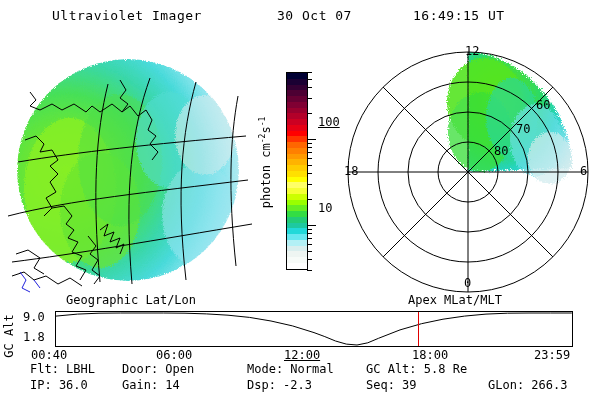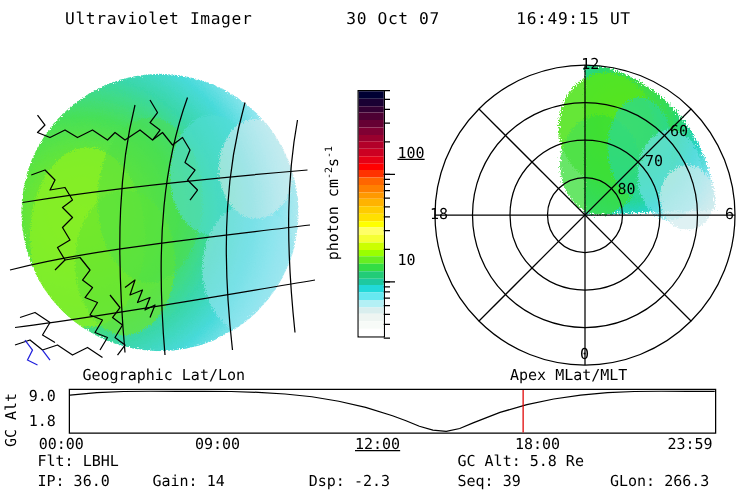--- a/index.html
+++ b/index.html
@@ -282,28 +282,30 @@
 <div class="abs" id="timeline">
   <span id="tl-yaxis-title">GC Alt</span>
   <span id="tl-ylab-hi">9.0</span>
   <span id="tl-ylab-lo">1.8</span>
   <div id="tl-box">
     <svg id="tl-svg" width="516" height="34" viewBox="0 0 516 34">
         <path d="M0.0 4.1 L21.5 2.1 L43.0 1.2 L64.5 1.0 L86.0 1.0 L107.5 1.0 L129.0 1.2 L150.5 1.9 L172.0 3.2 L193.5 5.4 L215.0 9.0 L236.5 13.9 L258.0 20.6 L268.8 24.6 L279.5 29.0 L290.3 32.1 L301.0 33.0 L311.8 30.8 L322.5 26.3 L344.0 17.9 L365.5 11.7 L387.0 7.2 L408.5 4.1 L430.0 2.1 L451.5 1.2 L473.0 1.0 L494.5 1.0 L515.8 1.0" fill="none" stroke="#000" stroke-width="1"></path>
       </svg>
     <div id="tl-cursor" style="left: 361.6px; background: rgb(224, 0, 0);"></div>
   </div>
-  <span class="tl-xlabel" style="left:31px;">00:00</span>
-  <span class="tl-xlabel" style="left:156px;">09:00</span>
+  <span class="tl-xlabel" style="left:31px;">00:40</span>
+  <span class="tl-xlabel" style="left:156px;">06:00</span>
   <span class="tl-xlabel" style="left:284px;text-decoration:underline;">12:00</span>
   <span class="tl-xlabel" style="left:412px;">18:00</span>
   <span class="tl-xlabel" style="left:534px;">23:59</span>
 </div>
 
 <div class="abs" id="status">
   <span class="st-cell st-r1 st-c1">Flt: LBHL</span>
   <span class="st-cell st-r2 st-c1">IP: 36.0</span>
+  <span class="st-cell st-r1 st-c2">Door: Open</span>
   <span class="st-cell st-r2 st-c2">Gain: 14</span>
+  <span class="st-cell st-r1 st-c3">Mode: Normal</span>
   <span class="st-cell st-r2 st-c3">Dsp:   -2.3</span>
   <span class="st-cell st-r1 st-c4">GC Alt: 5.8 Re</span>
   <span class="st-cell st-r2 st-c4">Seq: 39</span>
   <span class="st-cell st-r2 st-c5">GLon: 266.3</span>
 </div>
 
 </body></html>

